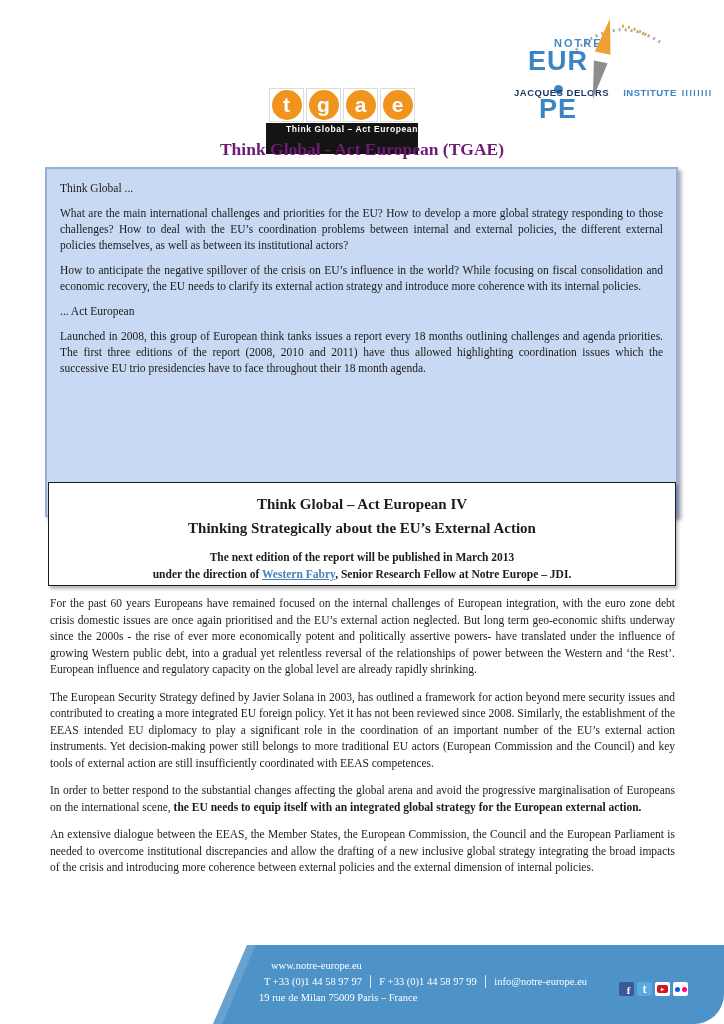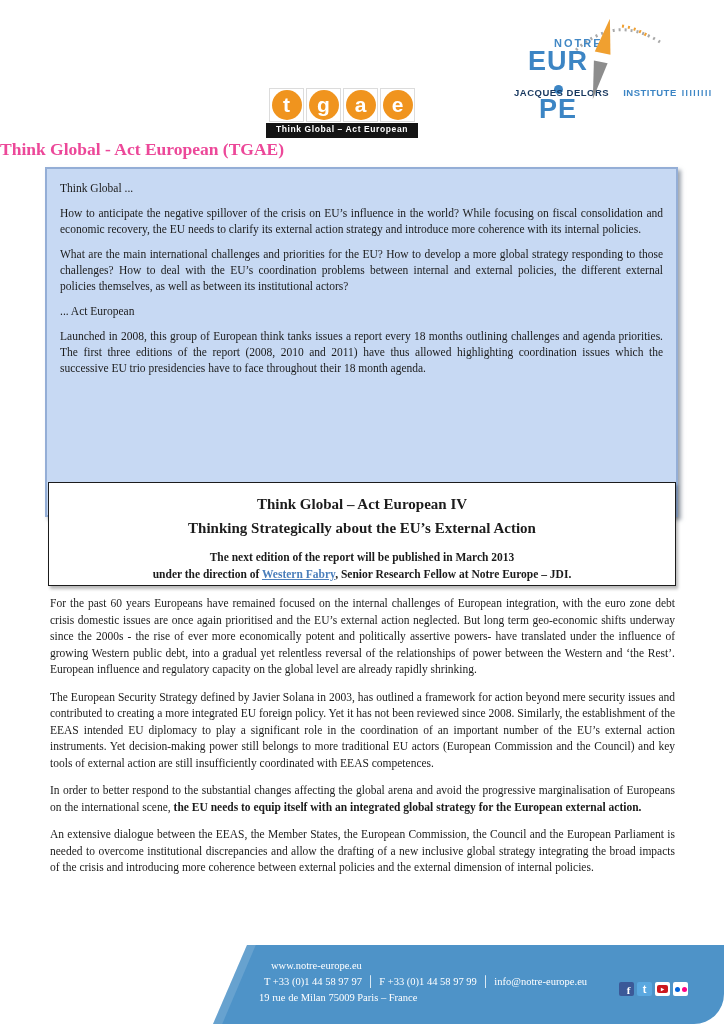--- a/index.html
+++ b/index.html
@@ -19,24 +19,24 @@
   .ne-subline { position:absolute; left:-12px; bottom:2px; white-space:nowrap; font-size:9.5px; font-weight:bold; letter-spacing:0.5px; }
   .ne-jd { color:#17375e; }
   .ne-inst { color:#3c85c4; margin-left:14px; }
   .ne-ticks { color:#3c85c4; letter-spacing:1.5px; margin-left:5px; font-size:8.5px; }
 
   
   .tgae { position:absolute; top:88px; left:266px; width:152px; }
   .tgae-tiles { display:flex; gap:2px; justify-content:center; }
   .tgae-tile { width:35px; height:34px; background:#fff; border:1px solid #dcdcdc; display:flex; align-items:center; justify-content:center; }
   .tgae-circle { width:30px; height:30px; border-radius:50%; background:#f0941e; color:#fff; font-family:"Liberation Sans", sans-serif; font-weight:bold; font-size:21px; display:flex; align-items:center; justify-content:center; line-height:1; padding-bottom:2px; }
-  .tgae-bar { margin-top:1px; background:#141414; color:#fdfdfd; font-family:"Liberation Sans", sans-serif; font-size:8.5px; font-weight:bold; letter-spacing:0.6px; text-align:center; height:15px; line-height:13px; }
+  .tgae-bar { margin-top:1px; background:#141414; color:#fdfdfd; font-family:"Liberation Sans", sans-serif; font-size:8.5px; font-weight:bold; letter-spacing:0.6px; text-align:right; height:31px; line-height:13px; }
 
   
-  .page-heading { position:absolute; top:139px; left:0; width:100%; text-align:left; font-size:17.5px; font-weight:bold; color:#ec4899; }
+  .page-heading { position:absolute; top:139px; left:0; width:100%; text-align:center; font-size:17.5px; font-weight:bold; color:#701a75; }
 
   
   .intro-box {
     position:absolute; top:167px; left:45px; width:633px; height:350px;
     background:#c7d9f3; border:2px solid #94aed6;
     box-shadow:3px 3px 4px rgba(125,135,148,0.75);
     padding:11px 13px; font-size:11.5px; line-height:16px; text-align:justify;
     overflow:hidden;
   }
   .intro-box p { margin-bottom:9px; }
@@ -123,22 +123,22 @@
           <span class="tgae-circle">e</span>
         </div>
     </div>
     <div class="tgae-bar">Think Global – Act European</div>
   </div>
 
   <h1 class="page-heading">Think Global - Act European (TGAE)</h1>
 
   <div class="intro-box">
     <p class="label">Think Global ...</p>
+    <p>What are the main international challenges and priorities for the EU? How to develop a more global strategy responding to those challenges? How to deal with the EU’s coordination problems between internal and external policies, the different external policies themselves, as well as between its institutional actors?</p>
     <p>How to anticipate the negative spillover of the crisis on EU’s influence in the world? While focusing on fiscal consolidation and economic recovery, the EU needs to clarify its external action strategy and introduce more coherence with its internal policies.</p>
-    <p>What are the main international challenges and priorities for the EU? How to develop a more global strategy responding to those challenges? How to deal with the EU’s coordination problems between internal and external policies, the different external policies themselves, as well as between its institutional actors?</p>
     <p class="label">... Act European</p>
     <p>Launched in 2008, this group of European think tanks issues a report every 18 months outlining challenges and agenda priorities. The first three editions of the report (2008, 2010 and 2011) have thus allowed highlighting coordination issues which the successive EU trio presidencies have to face throughout their 18 month agenda.</p>
   </div>
 
   <div class="report-box">
     <div class="report-title">
       <div>Think Global – Act European IV</div>
       <div>Thinking Strategically about the EU’s External Action</div>
     </div>
     <div class="report-note">

